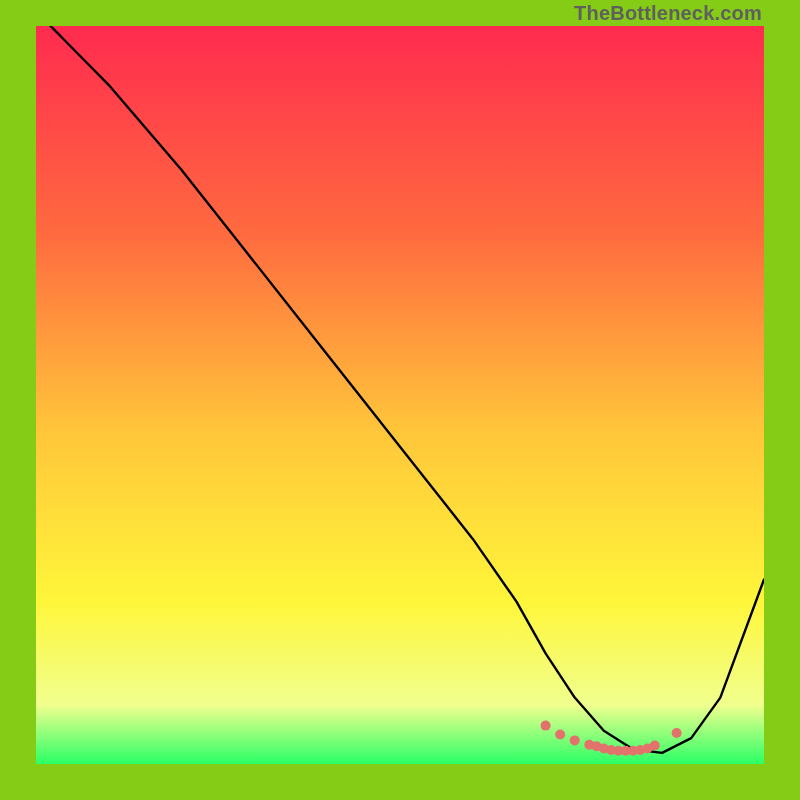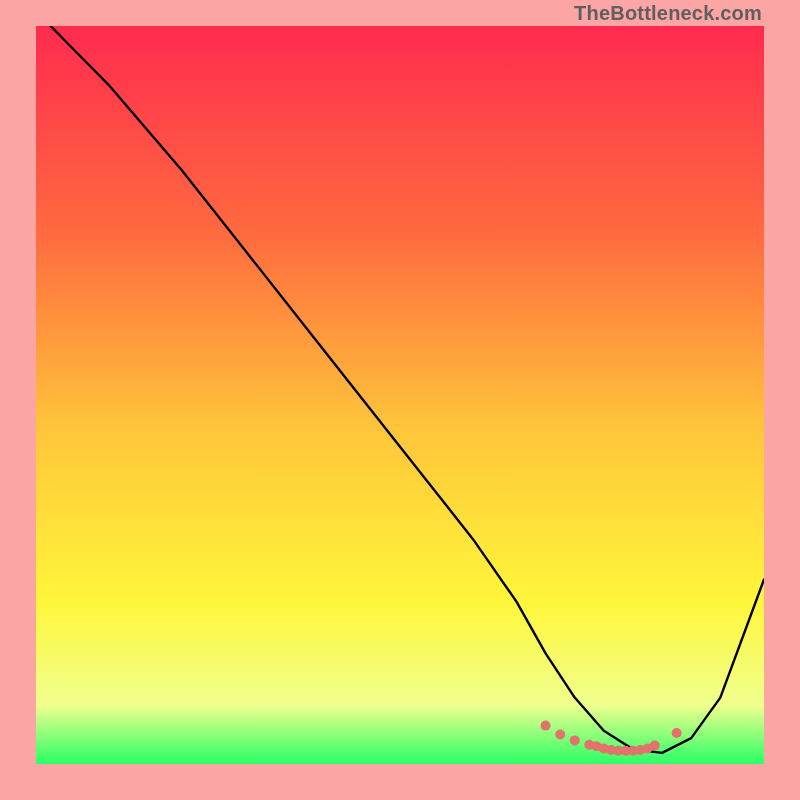--- a/index.html
+++ b/index.html
@@ -1,21 +1,21 @@
 <!DOCTYPE html>
 <html><head>
 <meta charset="utf-8">
 <style>
   * { margin: 0; padding: 0; box-sizing: border-box; }
   html, body { width: 800px; height: 800px; background: #000; overflow: hidden; }
   .frame {
     position: absolute;
     left: 0; top: 0;
     width: 800px; height: 800px;
-    background: #fca5a5;
+    background: #84cc16;
   }
   .plot {
     position: absolute;
     left: 36px;
     top: 26px;
     width: 728px;
     height: 738px;
   }
   .watermark {
     position: absolute;

